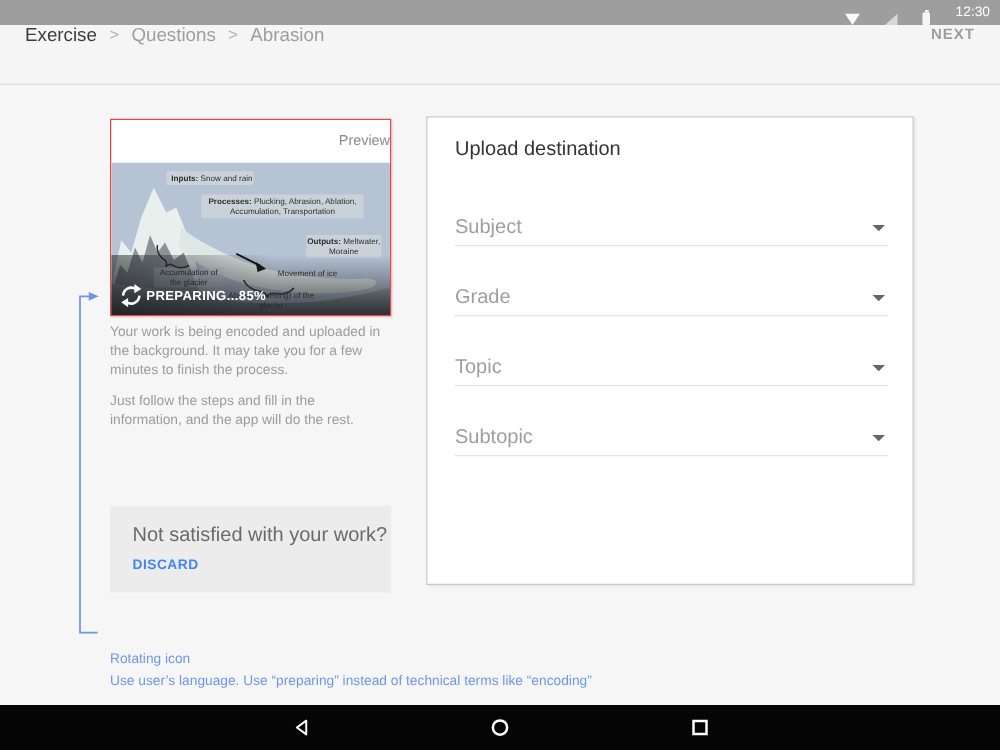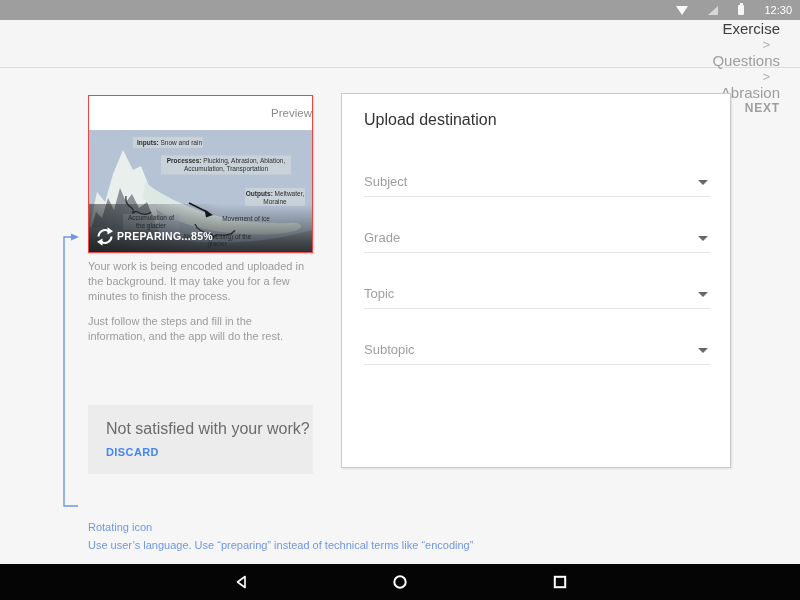--- a/index.html
+++ b/index.html
@@ -5,33 +5,33 @@
   html,body{margin:0;padding:0;background:#e8e8e8;}
   #screen{
     position:relative;width:800px;height:600px;overflow:hidden;
     background:#f6f6f7;
     font-family:"Liberation Sans", sans-serif;
     -webkit-font-smoothing:antialiased;
   }
   
   .status-bar{
     position:absolute;top:0;left:0;right:0;height:20px;background:#9e9e9e;
-    display:flex;align-items:center;justify-content:flex-end;gap:20px;
+    display:flex;align-items:flex-end;justify-content:flex-end;gap:20px;
     padding-right:8px;box-sizing:border-box;
   }
   .sb-time{color:#fff;font-size:11px;line-height:20px;}
   .icon-wifi{width:0;height:0;border-left:6px solid transparent;border-right:6px solid transparent;border-top:9px solid rgba(255,255,255,0.95);}
   .icon-cell{width:0;height:0;border-left:10px solid transparent;border-bottom:9px solid rgba(255,255,255,0.6);}
   .icon-batt{width:6px;height:10px;background:rgba(255,255,255,0.9);border-radius:1px;position:relative;}
   .icon-batt:before{content:"";position:absolute;top:-2px;left:1.5px;width:3px;height:2px;background:rgba(255,255,255,0.9);}
   
   .app-bar{
     position:absolute;top:20px;left:0;right:0;height:48px;background:#f5f5f5;
-    border-bottom:1px solid #dcdcdc;display:flex;align-items:flex-end;
-    padding:0 20px;box-sizing:border-box;flex-direction:column;
+    border-bottom:1px solid #dcdcdc;display:flex;align-items:flex-start;
+    padding:0 20px;box-sizing:border-box;
   }
   .crumb{font-size:15px;color:#9e9e9e;cursor:default;}
   .crumb.active{color:#3c3c3c;}
   .crumb-sep{font-size:13px;color:#b3b3b3;margin:0 10px;}
   .next-btn{margin-left:auto;font-size:12px;letter-spacing:.8px;color:#9e9e9e;font-weight:bold;}
   
   .preview-card{
     position:absolute;left:88px;top:95px;width:225px;background:#fff;
     border:1px solid #ef4444;box-sizing:border-box;
     box-shadow:1px 1px 1px rgba(0,0,0,0.08);
@@ -52,21 +52,21 @@
   .discard-button{display:inline-block;margin-top:8px;font-size:11px;font-weight:bold;letter-spacing:.4px;color:#4285f4;cursor:pointer;}
   
   .dest-card{
     position:absolute;left:341px;top:93px;width:390px;height:375px;background:#fff;
     border:1px solid #c9c9c9;box-sizing:border-box;
     box-shadow:1px 1px 2px rgba(0,0,0,0.1);
   }
   .dest-title{position:absolute;left:22px;top:17px;font-size:16px;color:#333;}
   .field{
     position:absolute;left:22px;width:346px;height:24px;
-    border-bottom:1px solid #e3e3e3;font-size:13px;color:#9e9e9e;
+    border-bottom:1px solid #e3e3e3;font-size:16px;color:#9e9e9e;
     line-height:20px;cursor:pointer;
   }
   .field-1{top:78px}.field-2{top:134px}.field-3{top:190px}.field-4{top:246px}
   .caret{
     position:absolute;right:2px;top:8px;width:0;height:0;
     border-left:5px solid transparent;border-right:5px solid transparent;
     border-top:5.5px solid #666;
   }
   
   .annot-arrow{position:absolute;left:55px;top:228px;}

